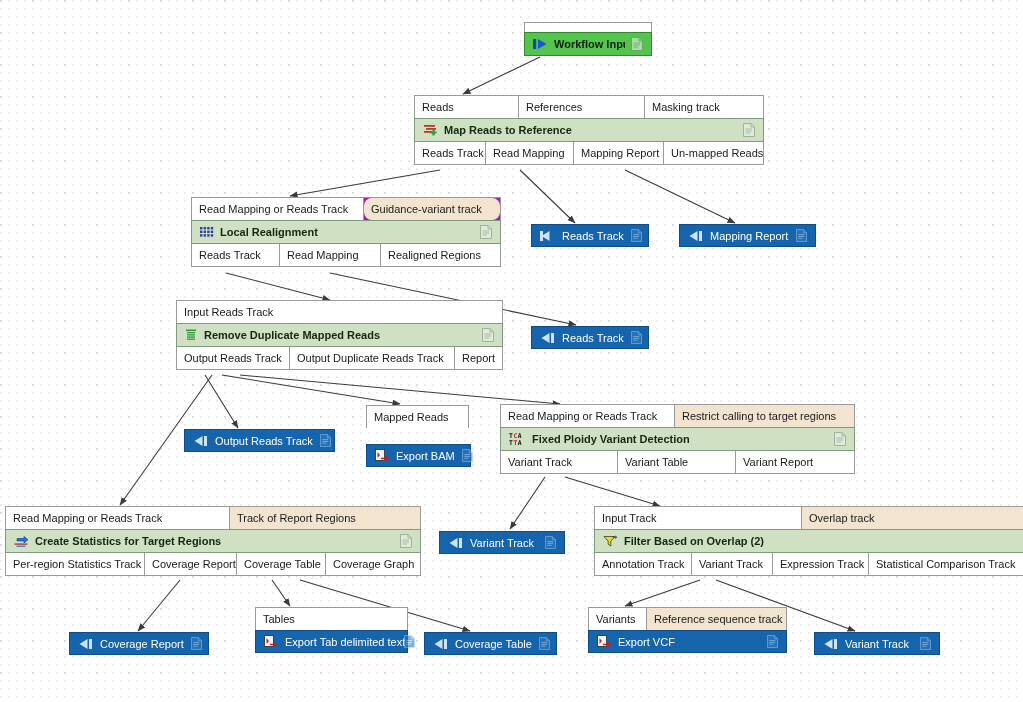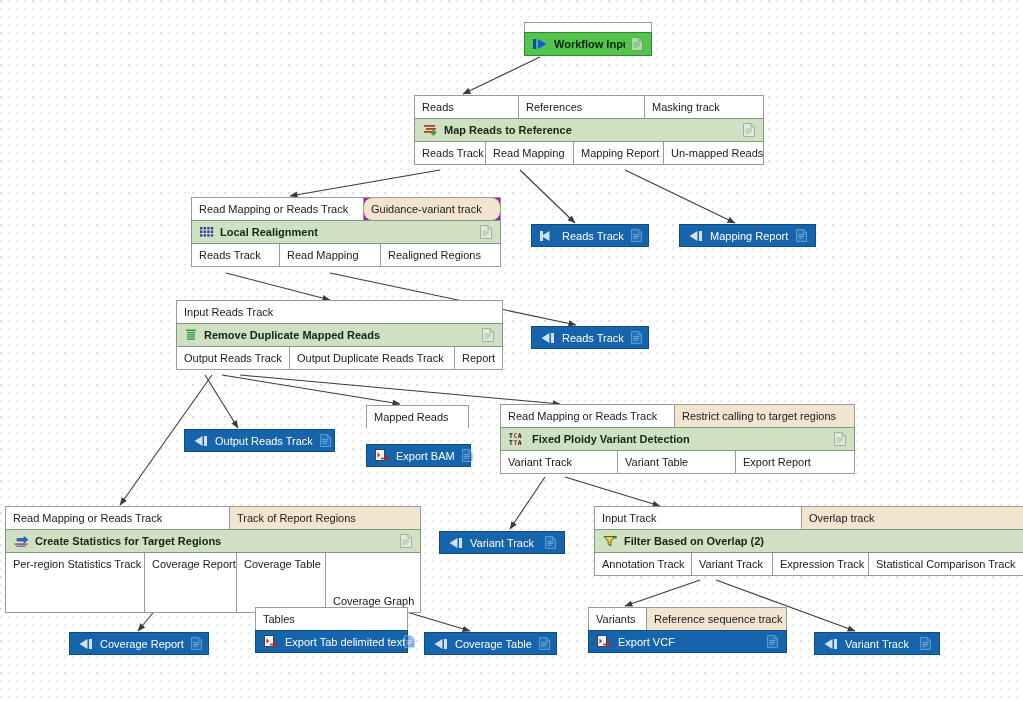--- a/index.html
+++ b/index.html
@@ -265,21 +265,21 @@
               <path d="M2.5,6 H9"></path>
               <path d="M2.5,8 H9"></path>
               <path d="M2.5,10 H7"></path>
             </g>
         </svg>
       </span>
     </div>
     <div class="band-out">
       <div class="port" style="width:117px;">Variant Track</div>
       <div class="port" style="width:118px;">Variant Table</div>
-      <div class="port" style="flex:1;">Export Report</div>
+      <div class="port" style="flex:1;">Variant Report</div>
     </div>
   </div>
 
   <div class="node" style="left:5px;top:506px;width:416px;">
     <div class="band-in">
       <div class="port" style="width:224px;">Read Mapping or Reads Track</div>
       <div class="port param" style="flex:1;">Track of Report Regions</div>
     </div>
     <div class="band-title">
       <span class="ic">
@@ -299,21 +299,21 @@
               <path d="M2.5,8 H9"></path>
               <path d="M2.5,10 H7"></path>
             </g>
         </svg>
       </span>
     </div>
     <div class="band-out">
       <div class="port" style="width:139px;">Per-region Statistics Track</div>
       <div class="port" style="width:92px;">Coverage Report</div>
       <div class="port" style="width:89px;">Coverage Table</div>
-      <div class="port" style="flex:1;margin-top:37px;">Coverage Graph</div>
+      <div class="port" style="flex:1;">Coverage Graph</div>
     </div>
   </div>
 
   <div class="node" style="left:594px;top:506px;width:468px;">
     <div class="band-in">
       <div class="port" style="width:207px;">Input Track</div>
       <div class="port param" style="flex:1;">Overlap track</div>
     </div>
     <div class="band-title">
       <span class="ic">

